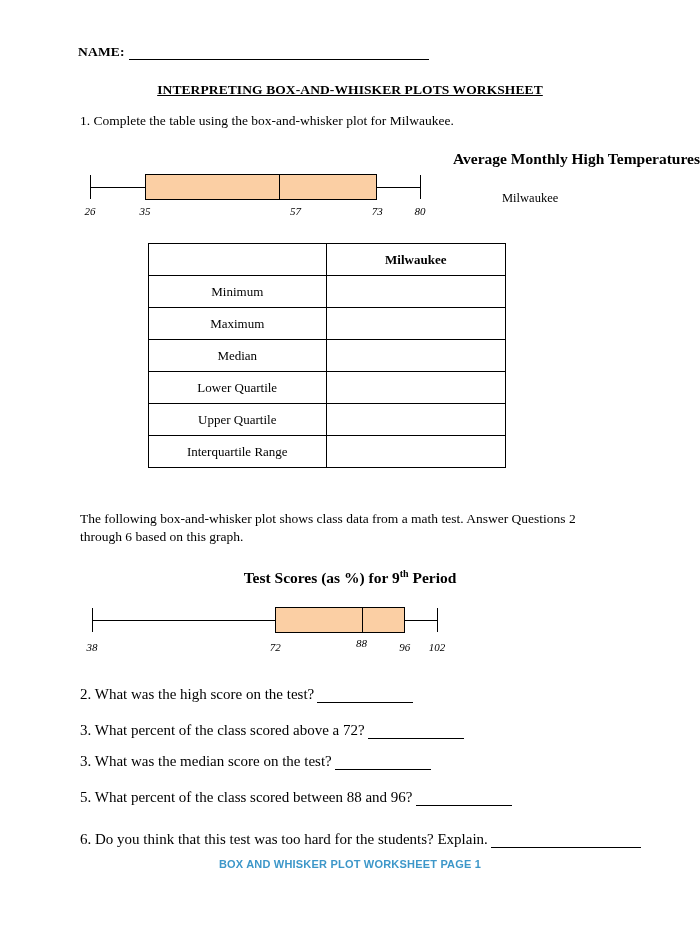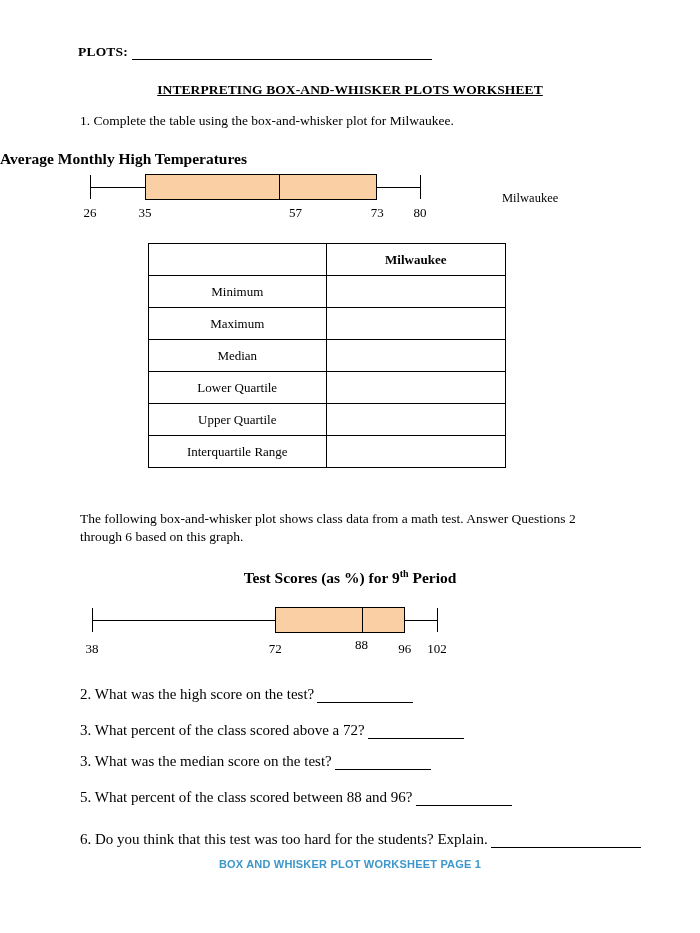--- a/index.html
+++ b/index.html
@@ -61,21 +61,21 @@
     top: 113px;
     font-size: 13.5px;
   }
 
   
   .chart1-title {
     position: absolute;
     left: 0;
     right: 0;
     top: 150px;
-    text-align: left;
+    text-align: right;
     font-size: 15.5px;
     font-weight: bold;
   }
 
   
   .boxplot {
     position: absolute;
   }
   .bp-axis {
     position: absolute;
@@ -106,23 +106,24 @@
   }
   .bp-median {
     position: absolute;
     width: 1px;
     background: #000;
     top: 2px;
     height: 26px;
   }
   .bp-tick-label {
     position: absolute;
-    font-size: 13px;
+    font-size: 11px;
     text-align: center;
     transform: translateX(-50%);
+    font-style: italic;
   }
   .bp-side-label {
     position: absolute;
     font-size: 12.5px;
   }
 
   
   table.data-table {
     position: absolute;
     left: 148px;
@@ -210,21 +211,21 @@
     color: #3d97c9;
     letter-spacing: 0.2px;
   }
 </style>
 </head>
 <body>
 
 <div class="page">
 
   <div class="name-row">
-    <span>PLOTS:</span><span class="name-rule"></span>
+    <span>NAME:</span><span class="name-rule"></span>
   </div>
 
   <div class="worksheet-title">INTERPRETING BOX-AND-WHISKER PLOTS WORKSHEET</div>
 
   <div class="q1">1. Complete the table using the box-and-whisker plot for Milwaukee.</div>
 
   <div class="chart1-title">Average Monthly High Temperatures</div>
 
   <div class="boxplot" id="boxplot-1" style="left:90px; top:172px; width:330px; height:46px;">
     <div class="bp-axis" style="width:330px;">

